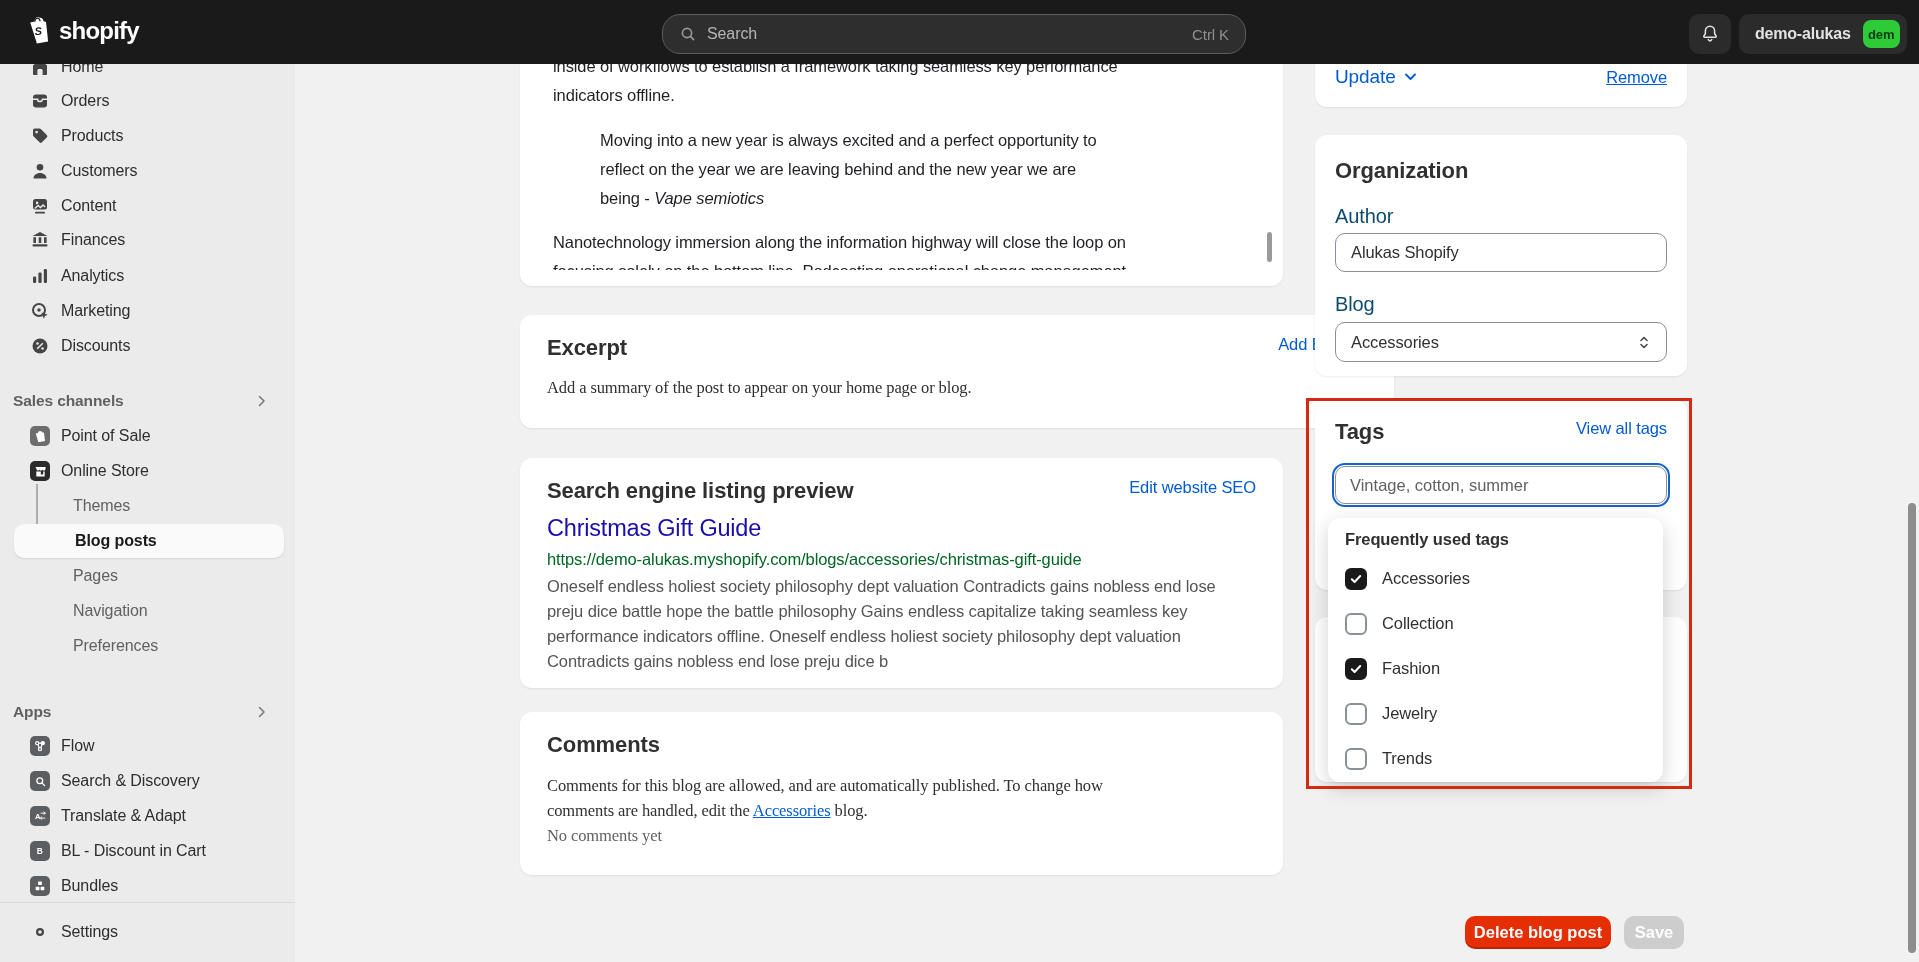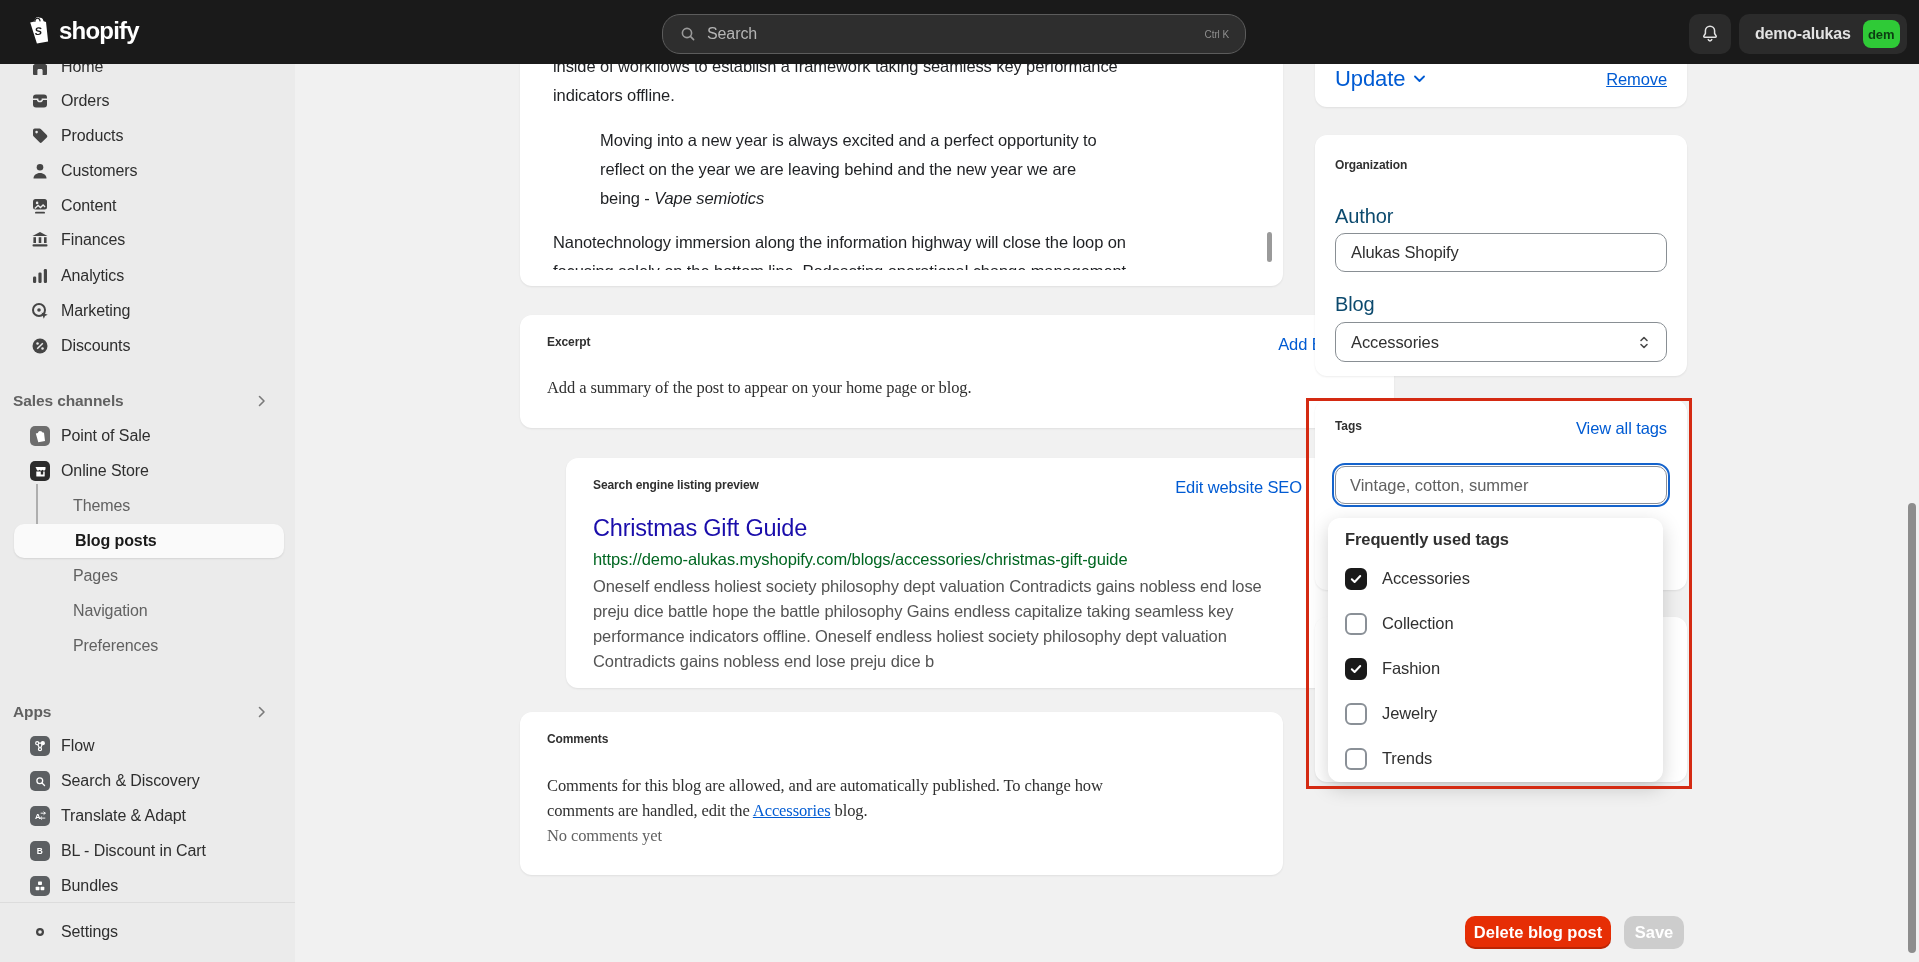--- a/index.html
+++ b/index.html
@@ -6,21 +6,21 @@
   body { font-family:"Liberation Sans","DejaVu Sans",sans-serif; background:#f1f1f1; }
   .stage { position:relative; width:1919px; height:962px; overflow:hidden; background:#f1f1f1; letter-spacing:-0.1px; }
 
   
   .topbar { position:absolute; left:0; top:0; width:1919px; height:64px; background:#1a1a1a; z-index:20; }
   .logo { position:absolute; left:24px; top:15px; display:flex; align-items:center; gap:7px; }
   .logo-word { color:#fff; font-size:24px; font-weight:700; letter-spacing:-0.8px; }
   .searchbox { position:absolute; left:662px; top:14px; width:584px; height:40px; background:#2e2e2e;
                border:1px solid #5c5c5c; border-radius:18px; display:flex; align-items:center; padding:0 16px; }
   .searchbox .ph { color:#b5b5b5; font-size:16px; margin-left:10px; flex:1; }
-  .searchbox .kbd { color:#8f8f8f; font-size:10px; }
+  .searchbox .kbd { color:#8f8f8f; font-size:15px; }
   .tbtn { position:absolute; top:14px; height:40px; background:#2b2b2b; border-radius:10px; display:flex; align-items:center; justify-content:center; }
   .bellbtn { left:1689px; width:42px; }
   .account { left:1739px; width:168px; padding:0 6px 0 16px; justify-content:flex-start; }
   .account .nm { color:#e3e3e3; font-size:16px; font-weight:700; letter-spacing:-0.2px; }
   .badge { margin-left:12px; width:37px; height:28px; border-radius:8px; background:#2fca37; color:#0c3d12;
            font-size:13px; font-weight:700; display:flex; align-items:center; justify-content:center; }
 
   
   .sidebar { position:absolute; left:0; top:0; width:295px; height:962px; background:#ebebeb; z-index:2; }
   .srow { position:absolute; left:12px; width:272px; height:34px; border-radius:10px; display:flex; align-items:center; cursor:pointer; }
@@ -30,40 +30,40 @@
   .shead { position:absolute; left:13px; width:269px; height:20px; display:flex; align-items:center; font-size:15.5px; font-weight:700; color:#616161; }
   .shead svg { position:absolute; right:16px; }
   .sub .slabel { margin-left:61px; color:#616161; }
   .pill { background:#fafafa; box-shadow:0 1px 2px rgba(0,0,0,.1); }
   .pill .slabel { margin-left:61px; color:#1a1a1a; font-weight:700; }
   .connector { position:absolute; left:30px; top:484px; }
   .sdivider { position:absolute; left:0; top:902px; width:295px; height:1px; background:#dcdcdc; }
 
   
   .card { position:absolute; background:#fff; border-radius:12px; box-shadow:0 1px 2px rgba(26,26,26,.08); z-index:1; }
-  .ctitle { position:absolute; font-size:12px; font-weight:700; color:#303030; }
+  .ctitle { position:absolute; font-size:22px; font-weight:700; color:#303030; }
   .clink { position:absolute; font-size:16.5px; color:#005bd3; cursor:pointer; }
   .cbody { position:absolute; font-size:16.5px; color:#303030;font-family:Liberation Serif, serif; }
 
   
   .edline { position:absolute; font-size:16.5px; color:#1f2124; line-height:29px; white-space:nowrap; }
   .edquote { }
   .edthumb { position:absolute; width:5px; height:30px; background:#9a9a9a; border-radius:2.5px; }
 
   
   .seo-title { position:absolute; font-size:23.5px; color:#1a0dab; letter-spacing:-0.2px; cursor:pointer; }
   .seo-url { position:absolute; font-size:16.5px; color:#006621; }
   .seo-desc { position:absolute; width:707px; font-size:16.5px; color:#545454; line-height:25px; }
 
   .inlink { color:#005bd3; text-decoration:underline; cursor:pointer; }
   .muted { color:#616161; }
 
   
   .flexrow { position:absolute; display:flex; align-items:center; }
-  .bluebtn { display:flex; align-items:center; gap:9px; color:#005bd3; font-size:22px; cursor:pointer; }
+  .bluebtn { display:flex; align-items:center; gap:9px; color:#005bd3; font-size:19px; cursor:pointer; }
   .removelink { color:#005bd3; font-size:16.5px; text-decoration:underline; cursor:pointer; }
   .flabel { position:absolute; font-size:20px; color:#0c4a6e; }
   .finput { position:absolute; height:39px; border:1px solid #898f94; border-radius:10px; background:#fff;
             display:flex; align-items:center; padding:0 15px; font-size:16.5px; color:#303030; }
   .fselect { justify-content:space-between; cursor:pointer; }
 
   .tagsinput { position:absolute; left:20px; top:66px; width:332px; height:38px; border:1px solid #8a8f98; border-radius:10px;
                background:#fff; outline:2px solid #1463cc; outline-offset:1px; display:flex; align-items:center; padding:0 14px; }
   .tagsinput input { border:none; outline:none; width:100%; font-size:16.5px; color:#303030; font-family:inherit; background:transparent; }
   .tagsinput input::placeholder { color:#616161; opacity:1; }
@@ -106,21 +106,21 @@
     <div class="edline" style="left:33px; top:407px; height:13px; overflow:hidden;">focusing solely on the bottom line. Podcasting operational change management</div>
     <div class="edthumb" style="left:747px; top:382px;"></div>
   </div>
 
   <div class="card" style="left:520px; top:315px; width:874px; height:113px;">
     <div class="ctitle" style="left:27px; top:20px;">Excerpt</div>
     <div class="clink" style="right:27px; top:20px;">Add Excerpt</div>
     <div class="cbody" style="left:27px; top:63px;">Add a summary of the post to appear on your home page or blog.</div>
   </div>
 
-  <div class="card" style="left:520px; top:458px; width:763px; height:230px;margin-left:46px;">
+  <div class="card" style="left:520px; top:458px; width:763px; height:230px;">
     <div class="ctitle" style="left:27px; top:20px;">Search engine listing preview</div>
     <div class="clink" style="right:27px; top:20px;">Edit website SEO</div>
     <div class="seo-title" style="left:27px; top:57px;">Christmas Gift Guide</div>
     <div class="seo-url" style="left:27px; top:92px;">https://demo-alukas.myshopify.com/blogs/accessories/christmas-gift-guide</div>
     <div class="seo-desc" style="left:27px; top:116px;">Oneself endless holiest society philosophy dept valuation Contradicts gains nobless end lose preju dice battle hope the battle philosophy Gains endless capitalize taking seamless key performance indicators offline. Oneself endless holiest society philosophy dept valuation Contradicts gains nobless end lose preju dice b</div>
   </div>
 
   <div class="card" style="left:520px; top:712px; width:763px; height:163px;">
     <div class="ctitle" style="left:27px; top:20px;">Comments</div>
     <div class="cbody" style="left:27px; top:64px;">Comments for this blog are allowed, and are automatically published. To change how</div>

